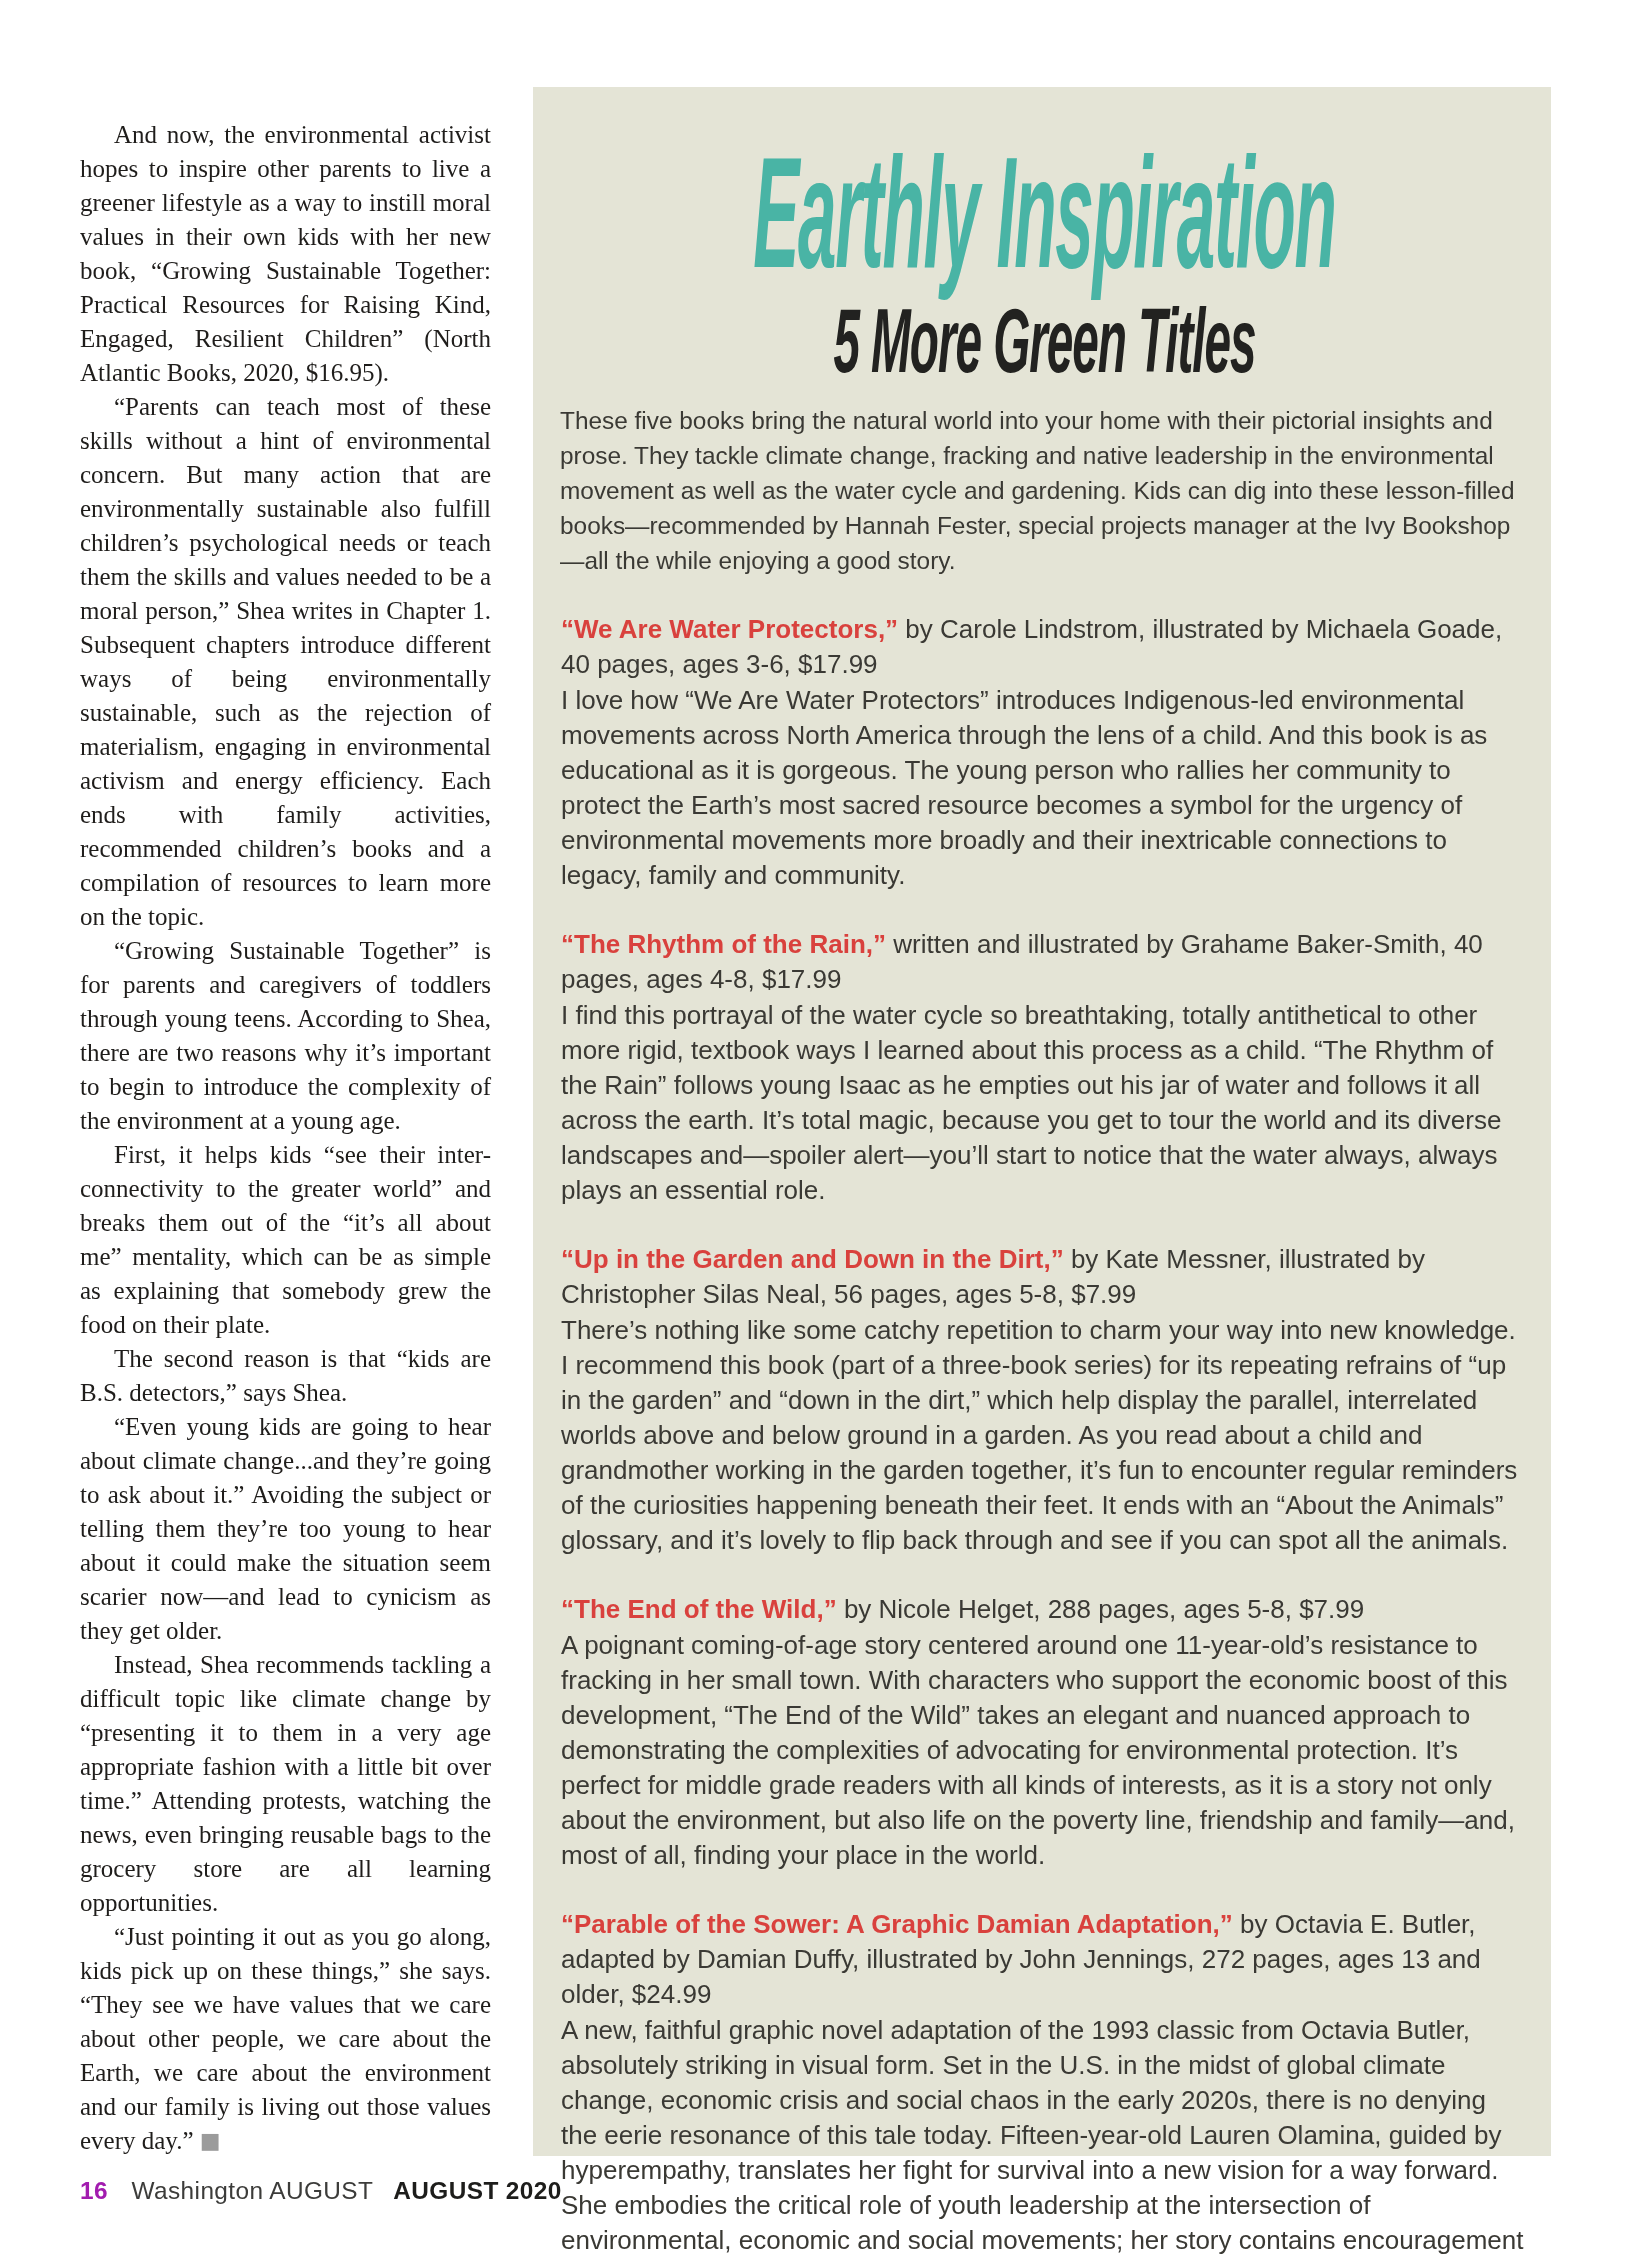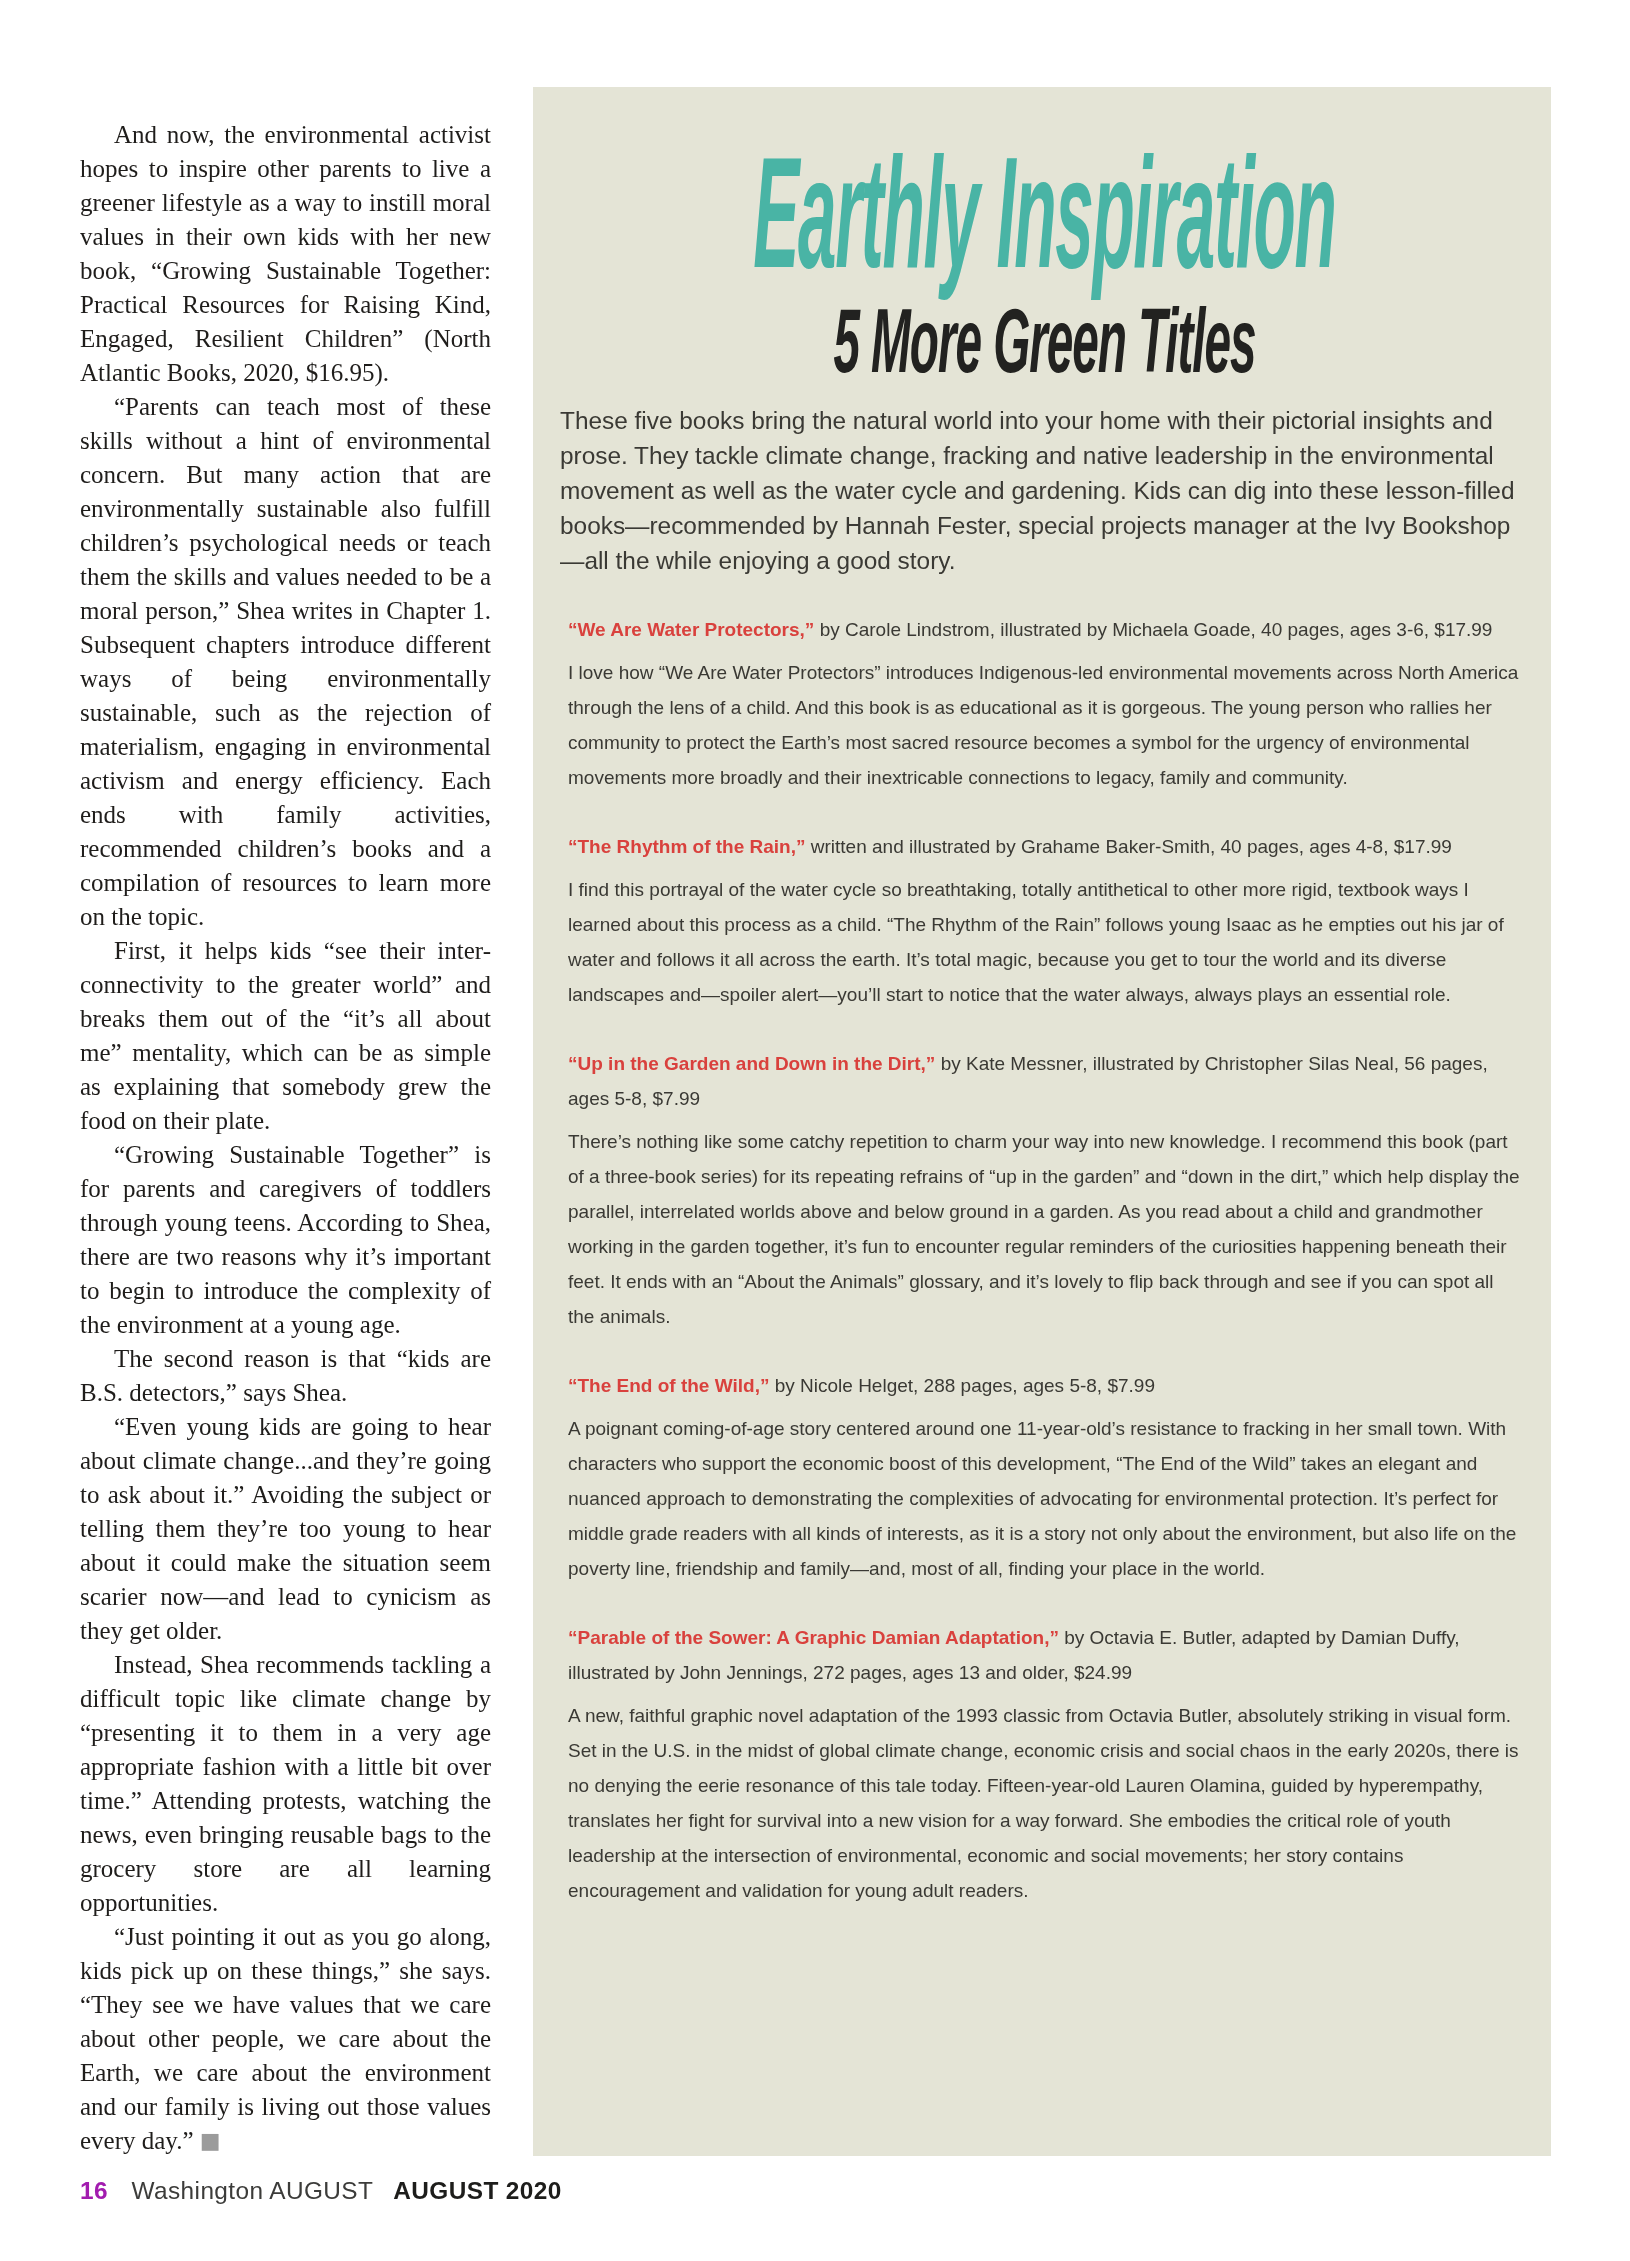--- a/index.html
+++ b/index.html
@@ -65,21 +65,21 @@
     white-space: nowrap;
     transform: scale(0.62, 1.18);
     letter-spacing: -1.7px;
   }
   .feature-intro {
     margin-top: 18.5px;
     font-size: 24.4px; line-height: 35px;
     color: #3a3934;
   }
   .book { margin-top: 34px; }
-  .book p { margin: 8px; font-size: 19px; line-height: 35px; color: #3a3934; }
+  .book p { margin: 1px; font-size: 26px; line-height: 35px; color: #3a3934; }
   .book-title {
     color: #d9413d;
     font-weight: 700;
   }
 
   
   .footer {
     position: absolute;
     left: 80px; top: 2177px;
     font-size: 24.4px; color: #2d2d2b;
@@ -88,22 +88,22 @@
   .footer .pageno { font-weight: 700; color: #a21caf; }
   .footer .mag { margin-left: 23.6px; color: #3c3c3a; }
   .footer .issue { margin-left: 20px; font-weight: 700; color: #1d1d1b; }
 </style>
 </head>
 <body>
 
 <div class="left-col">
   <p>And now, the environmental activist hopes to inspire other parents to live a greener lifestyle as a way to instill moral values in their own kids with her new book, “Growing Sustainable Together: Practical Resources for Raising Kind, Engaged, Resilient Children” (North Atlantic Books, 2020, $16.95).</p>
   <p>“Parents can teach most of these skills without a hint of environmental concern. But many action that are environmentally sustainable also fulfill children’s psychological needs or teach them the skills and values needed to be a moral person,” Shea writes in Chapter 1. Subsequent chapters introduce different ways of being environmentally sustainable, such as the rejection of materialism, engaging in environmental activism and energy efficiency. Each ends with family activities, recommended children’s books and a compilation of resources to learn more on the topic.</p>
+  <p>“Growing Sustainable Together” is for parents and caregivers of toddlers through young teens. According to Shea, there are two reasons why it’s important to begin to introduce the complexity of the environment at a young age.</p>
   <p>First, it helps kids “see their inter-connectivity to the greater world” and breaks them out of the “it’s all about me” mentality, which can be as simple as explaining that somebody grew the food on their plate.</p>
-  <p>“Growing Sustainable Together” is for parents and caregivers of toddlers through young teens. According to Shea, there are two reasons why it’s important to begin to introduce the complexity of the environment at a young age.</p>
   <p>The second reason is that “kids are B.S. detectors,” says Shea.</p>
   <p>“Even young kids are going to hear about climate change...and they’re going to ask about it.” Avoiding the subject or telling them they’re too young to hear about it could make the situation seem scarier now—and lead to cynicism as they get older.</p>
   <p>Instead, Shea recommends tackling a difficult topic like climate change by “presenting it to them in a very age appropriate fashion with a little bit over time.” Attending protests, watching the news, even bringing reusable bags to the grocery store are all learning opportunities.</p>
   <p>
     <span>“Just pointing it out as you go along, kids pick up on these things,” she says. “They see we have values that we care about other people, we care about the Earth, we care about the environment and our family is living out those values every day.”</span>
     <span class="end-mark">■</span>
   </p>
 </div>
 
 <div class="feature-box">

